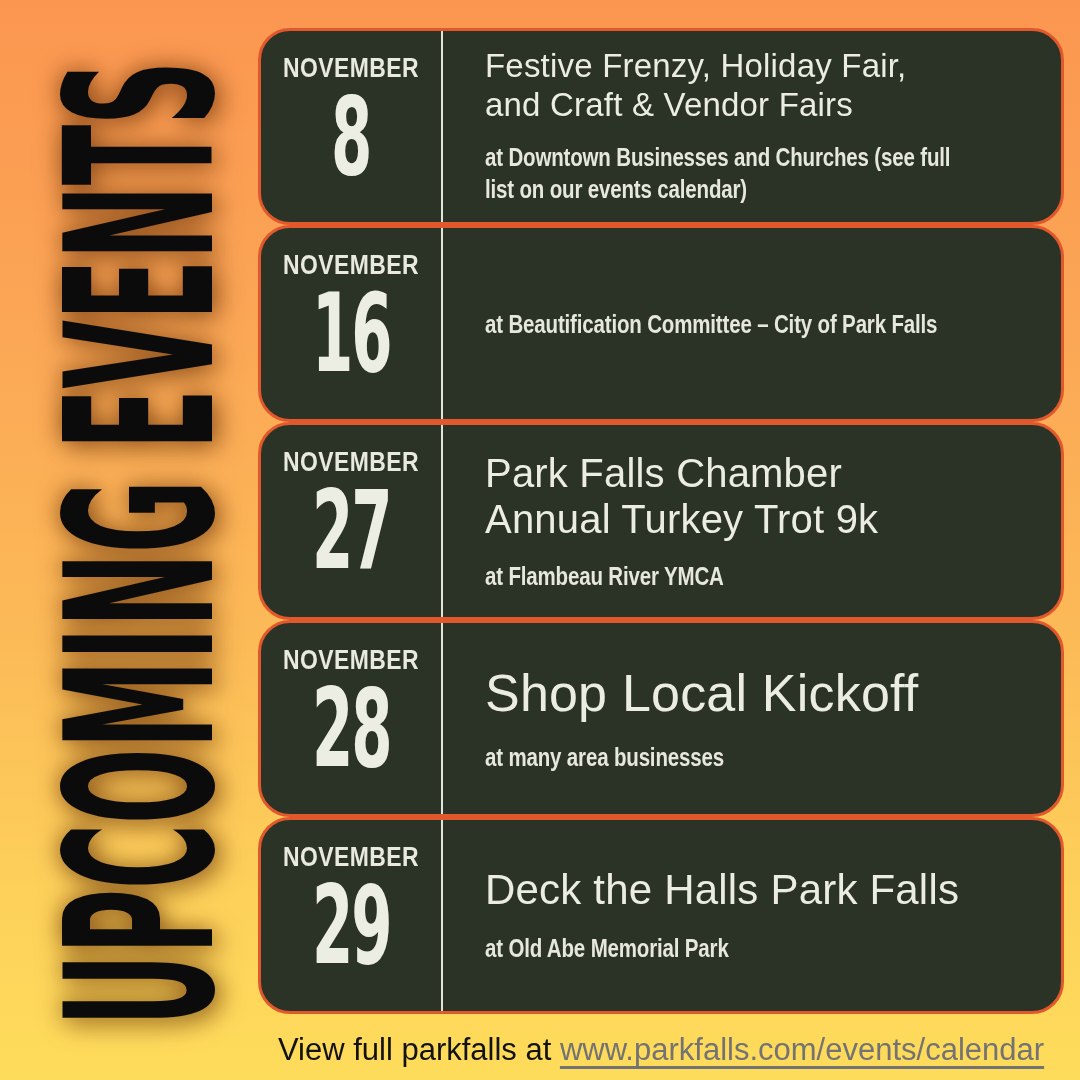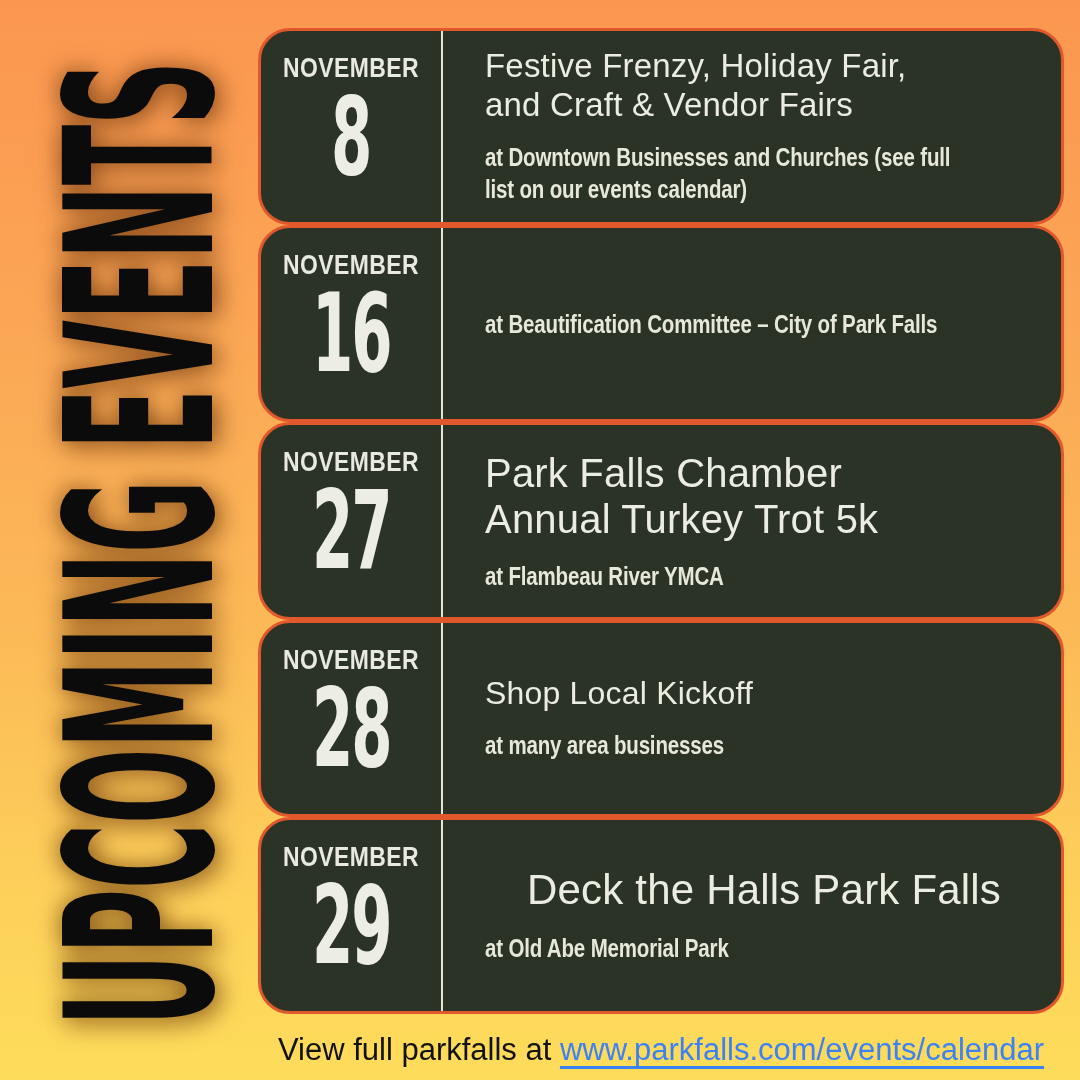--- a/index.html
+++ b/index.html
@@ -44,34 +44,34 @@
   .divider { flex:0 0 2px; background:#e3e4d8; }
   .content {
     flex:1; display:flex; flex-direction:column; justify-content:center;
     padding:8px 18px 8px 42px; gap:17px;
   }
   .title {
     color:#ecede2; font-weight:400; line-height:1.16; letter-spacing:0.2px;
     white-space:pre-line; margin:0;
   }
   .t0 { font-size:33px; } .t1 { font-size:37px; } .t2 { font-size:40px; }
-  .t3 { font-size:32px; } .t4 { font-size:42px;text-align:center; }
+  .t3 { font-size:52px; } .t4 { font-size:42px; }
   .location {
     color:#e7e8dc; font-size:25px; font-weight:bold; line-height:1.3;
     letter-spacing:-0.2px; white-space:pre; transform:scaleX(0.82);
     transform-origin:left center; margin:0;
   }
 
   
   .footer {
     position:absolute; left:258px; width:806px; bottom:12px;
     text-align:center; font-size:31px; color:#121212; white-space:nowrap;
   }
   .footer-url {
-    color:#3b82f6; text-decoration:underline;
+    color:#737373; text-decoration:underline;
     text-underline-offset:6px; text-decoration-thickness:2.5px;
   }
 </style>
 </head>
 <body>
 
 <div class="vertical-heading">
   <svg width="240" height="1080" viewBox="0 0 240 1080">
     <text transform="translate(212,1026) rotate(-90)" font-size="205" textLength="965" lengthAdjust="spacingAndGlyphs">UPCOMING EVENTS</text>
   </svg>
@@ -105,21 +105,21 @@
   </div>
 
   <div class="card">
     <div class="date-col">
       <div class="month">NOVEMBER</div>
       <div class="day">27</div>
     </div>
     <div class="divider"></div>
     <div class="content">
       <p class="title t2">Park Falls Chamber
-Annual Turkey Trot 5k</p>
+Annual Turkey Trot 9k</p>
       <p class="location">at Flambeau River YMCA</p>
     </div>
   </div>
 
   <div class="card">
     <div class="date-col">
       <div class="month">NOVEMBER</div>
       <div class="day">28</div>
     </div>
     <div class="divider"></div>

